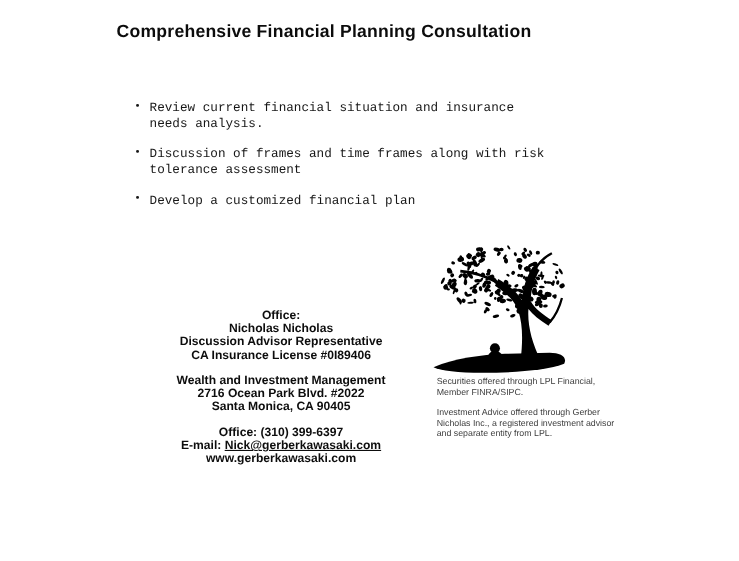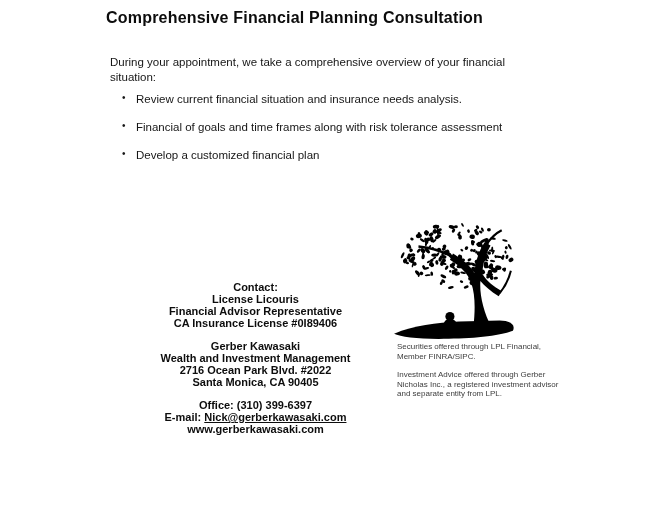--- a/index.html
+++ b/index.html
@@ -5,35 +5,35 @@
   html,body{margin:0;padding:0;background:#e9e9e9;}
   .page{
     position:relative;
     width:672px;height:510px;
     background:#ffffff;
     overflow:hidden;
     font-family:"Liberation Sans","DejaVu Sans",sans-serif;
     color:#111;
   }
   .title{
-    position:absolute;left:106px;top:8px;margin:0;
+    position:absolute;left:106px;top:20px;margin:0;
     font-size:16px;font-weight:bold;line-height:20px;
     letter-spacing:.2px;color:#0c0c0c;
   }
   .intro{
     position:absolute;left:110px;top:55px;margin:0;
     width:415px;font-size:11.5px;line-height:14.5px;color:#161616;
   }
   .bullets{
     position:absolute;left:122px;top:92px;margin:0;padding:0;
     width:385px;list-style:none;
   }
   .bullets li{
     position:relative;padding-left:14px;margin-bottom:14px;
-    font-size:11.5px;line-height:14px;color:#161616;
+    font-size:11.5px;line-height:14px;color:#161616;font-family:Liberation Mono, monospace;
   }
   .bullets li::before{
     content:"•";position:absolute;left:0;top:-1px;font-size:10px;color:#161616;
   }
   .contact{
     position:absolute;left:128px;top:281px;width:255px;
     text-align:center;font-weight:bold;font-size:11px;line-height:12px;
     color:#0d0d0d;
   }
   .cgroup{margin:0 0 11px 0;}
@@ -48,37 +48,35 @@
   }
   .disclaimers p{margin:0 0 9px 0;}
 </style>
 </head>
 <body>
 
 <div class="page">
 
   <h1 class="title">Comprehensive Financial Planning Consultation</h1>
 
-  <p class="intro">During your appointment, we take a comprehensive overview of your financial situation:</p>
 
   <ul class="bullets">
     <li>Review current financial situation and insurance needs analysis.</li>
-    <li>Financial of goals and time frames along with risk tolerance assessment</li>
+    <li>Discussion of frames and time frames along with risk tolerance assessment</li>
     <li>Develop a customized financial plan</li>
   </ul>
 
   <div class="contact">
     <div class="cgroup">
-      <div>Contact:</div>
-      <div>License Licouris</div>
-      <div>Financial Advisor Representative</div>
+      <div>Office:</div>
+      <div>Nicholas Nicholas</div>
+      <div>Discussion Advisor Representative</div>
       <div>CA Insurance License #0I89406</div>
     </div>
     <div class="cgroup">
-      <div>Gerber Kawasaki</div>
       <div>Wealth and Investment Management</div>
       <div>2716 Ocean Park Blvd. #2022</div>
       <div>Santa Monica, CA 90405</div>
     </div>
     <div class="cgroup">
       <div>Office: (310) 399-6397</div>
       <div><span>E-mail:</span> <a class="email-link">Nick@gerberkawasaki.com</a></div>
       <div>www.gerberkawasaki.com</div>
     </div>
   </div>

